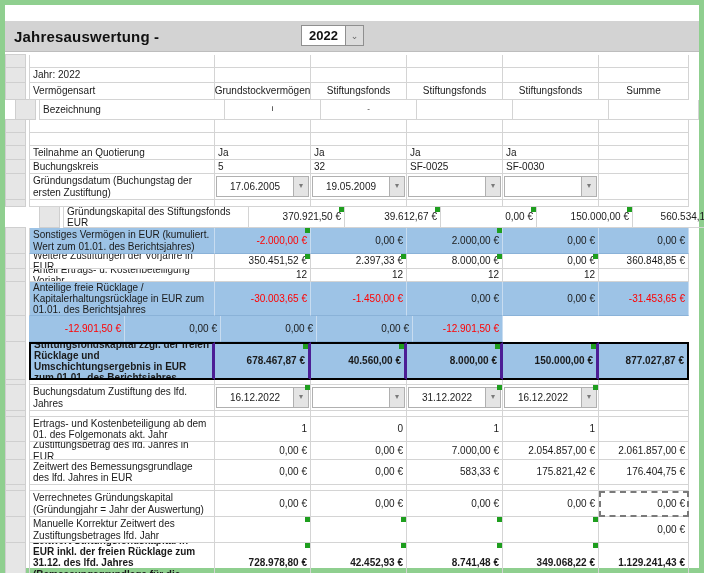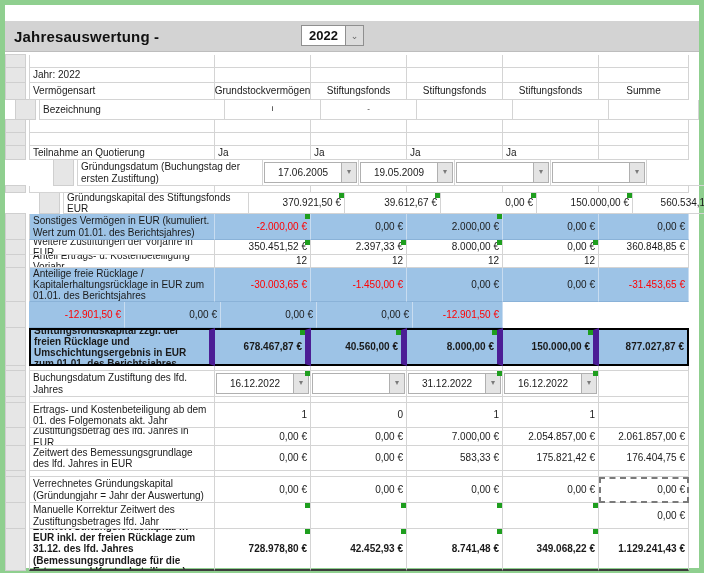--- a/index.html
+++ b/index.html
@@ -44,21 +44,21 @@
   .lab{width:186px;flex:0 0 186px;border-left:1px solid #d4d4d4;}
   .val{width:96px;flex:0 0 96px;}
   .sum{width:90px;flex:0 0 90px;}
   .align-left{justify-content:flex-start;text-align:left;}
   .align-right{justify-content:flex-end;text-align:right;}
   .align-center{justify-content:center;text-align:center;}
   .blue .cell{background:#9dc3e6;border-right-color:#c8dcf0;border-bottom-color:#8ab2d8;}
   .bold .cell{font-weight:bold;}
   .red{color:#ff0000;}
   
-  .thick .cell{border-top:2px solid #000;border-bottom:2px solid #000;border-right:6px solid #4c1d95;}
+  .thick .cell{border-top:2px solid #000;border-bottom:2px solid #000;border-right:3px solid #4c1d95;}
   .thick .lab{border-left:2px solid #000;}
   .thick .sum{border-right:2px solid #000;}
   
   .tbottom .cell{border-bottom:2px solid #3c3c3c;}
   
   .marker{position:absolute;top:0;right:0;width:5px;height:5px;background:#1e9e1e;}
   
   .dash{outline:2px dashed #7a7a7a;outline-offset:-2px;background:#fff;}
   
   .combo-cell{padding:0 1px;}
@@ -143,21 +143,30 @@
       </div>
       <div class="row" style="height: 14px;">
         <div class="gutter"></div>
         <div class="cell lab align-left">Teilnahme an Quotierung</div>
         <div class="cell val align-left">Ja</div>
         <div class="cell val align-left">Ja</div>
         <div class="cell val align-left">Ja</div>
         <div class="cell val align-left">Ja</div>
         <div class="cell val sum align-left"></div>
       </div>
-      <div class="row" style="height: 26px; padding-left: 48px;">
+      <div class="row" style="height: 14px;">
+        <div class="gutter"></div>
+        <div class="cell lab align-left">Buchungskreis</div>
+        <div class="cell val align-left">5</div>
+        <div class="cell val align-left">32</div>
+        <div class="cell val align-left">SF-0025</div>
+        <div class="cell val align-left">SF-0030</div>
+        <div class="cell val sum align-left"></div>
+      </div>
+      <div class="row" style="height: 26px;">
         <div class="gutter"></div>
         <div class="cell lab align-left">Gründungsdatum (Buchungstag der ersten Zustiftung)</div>
         <div class="cell val align-center combo-cell">
           <div class="combo">
             <div class="combo-text">17.06.2005</div>
             <div class="combo-btn">▾</div>
           </div>
         </div>
         <div class="cell val align-center combo-cell">
           <div class="combo">

